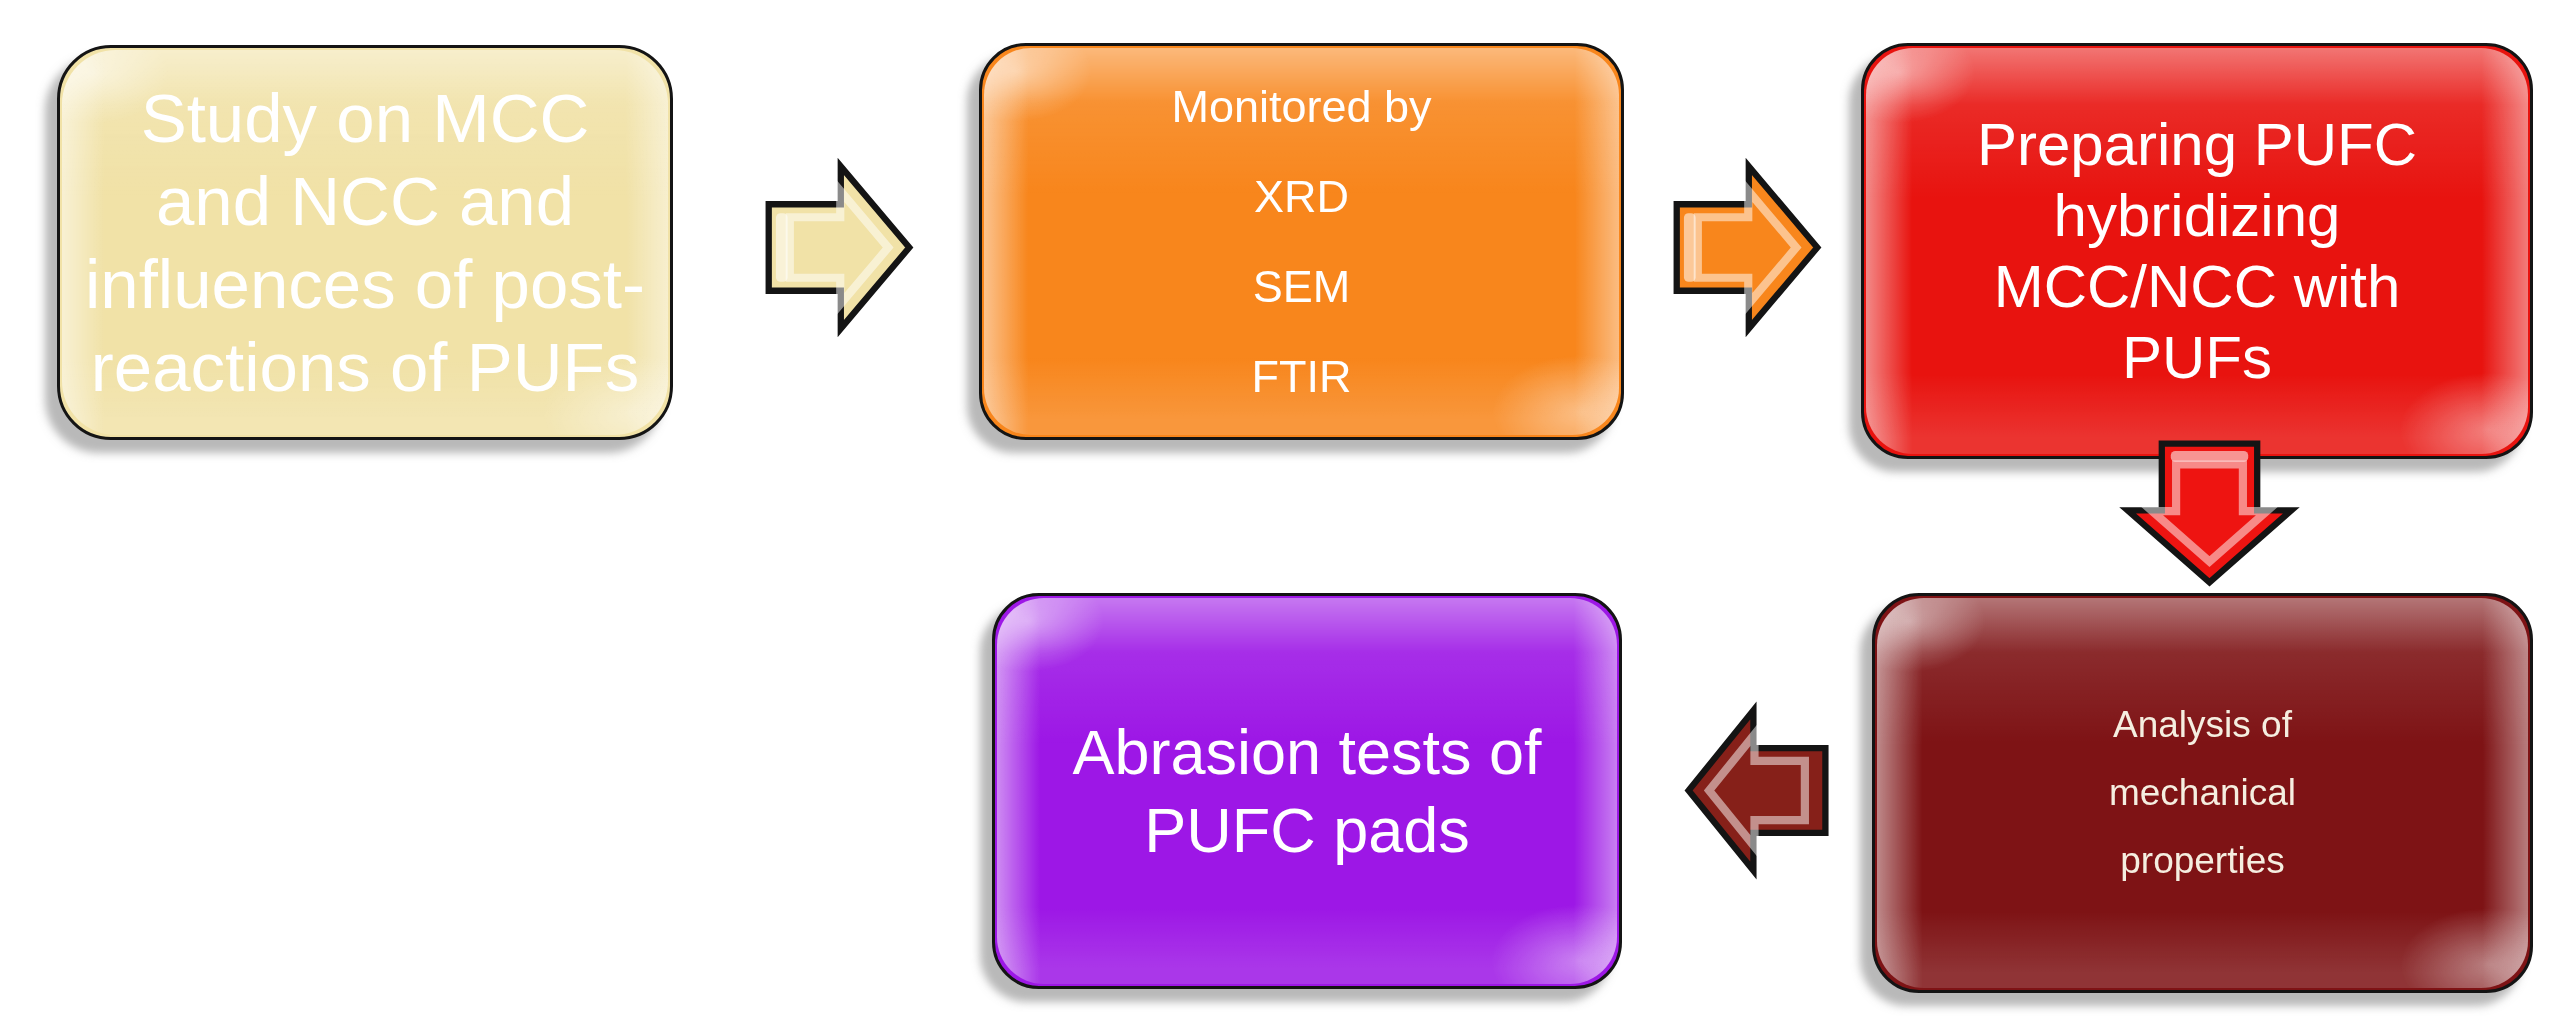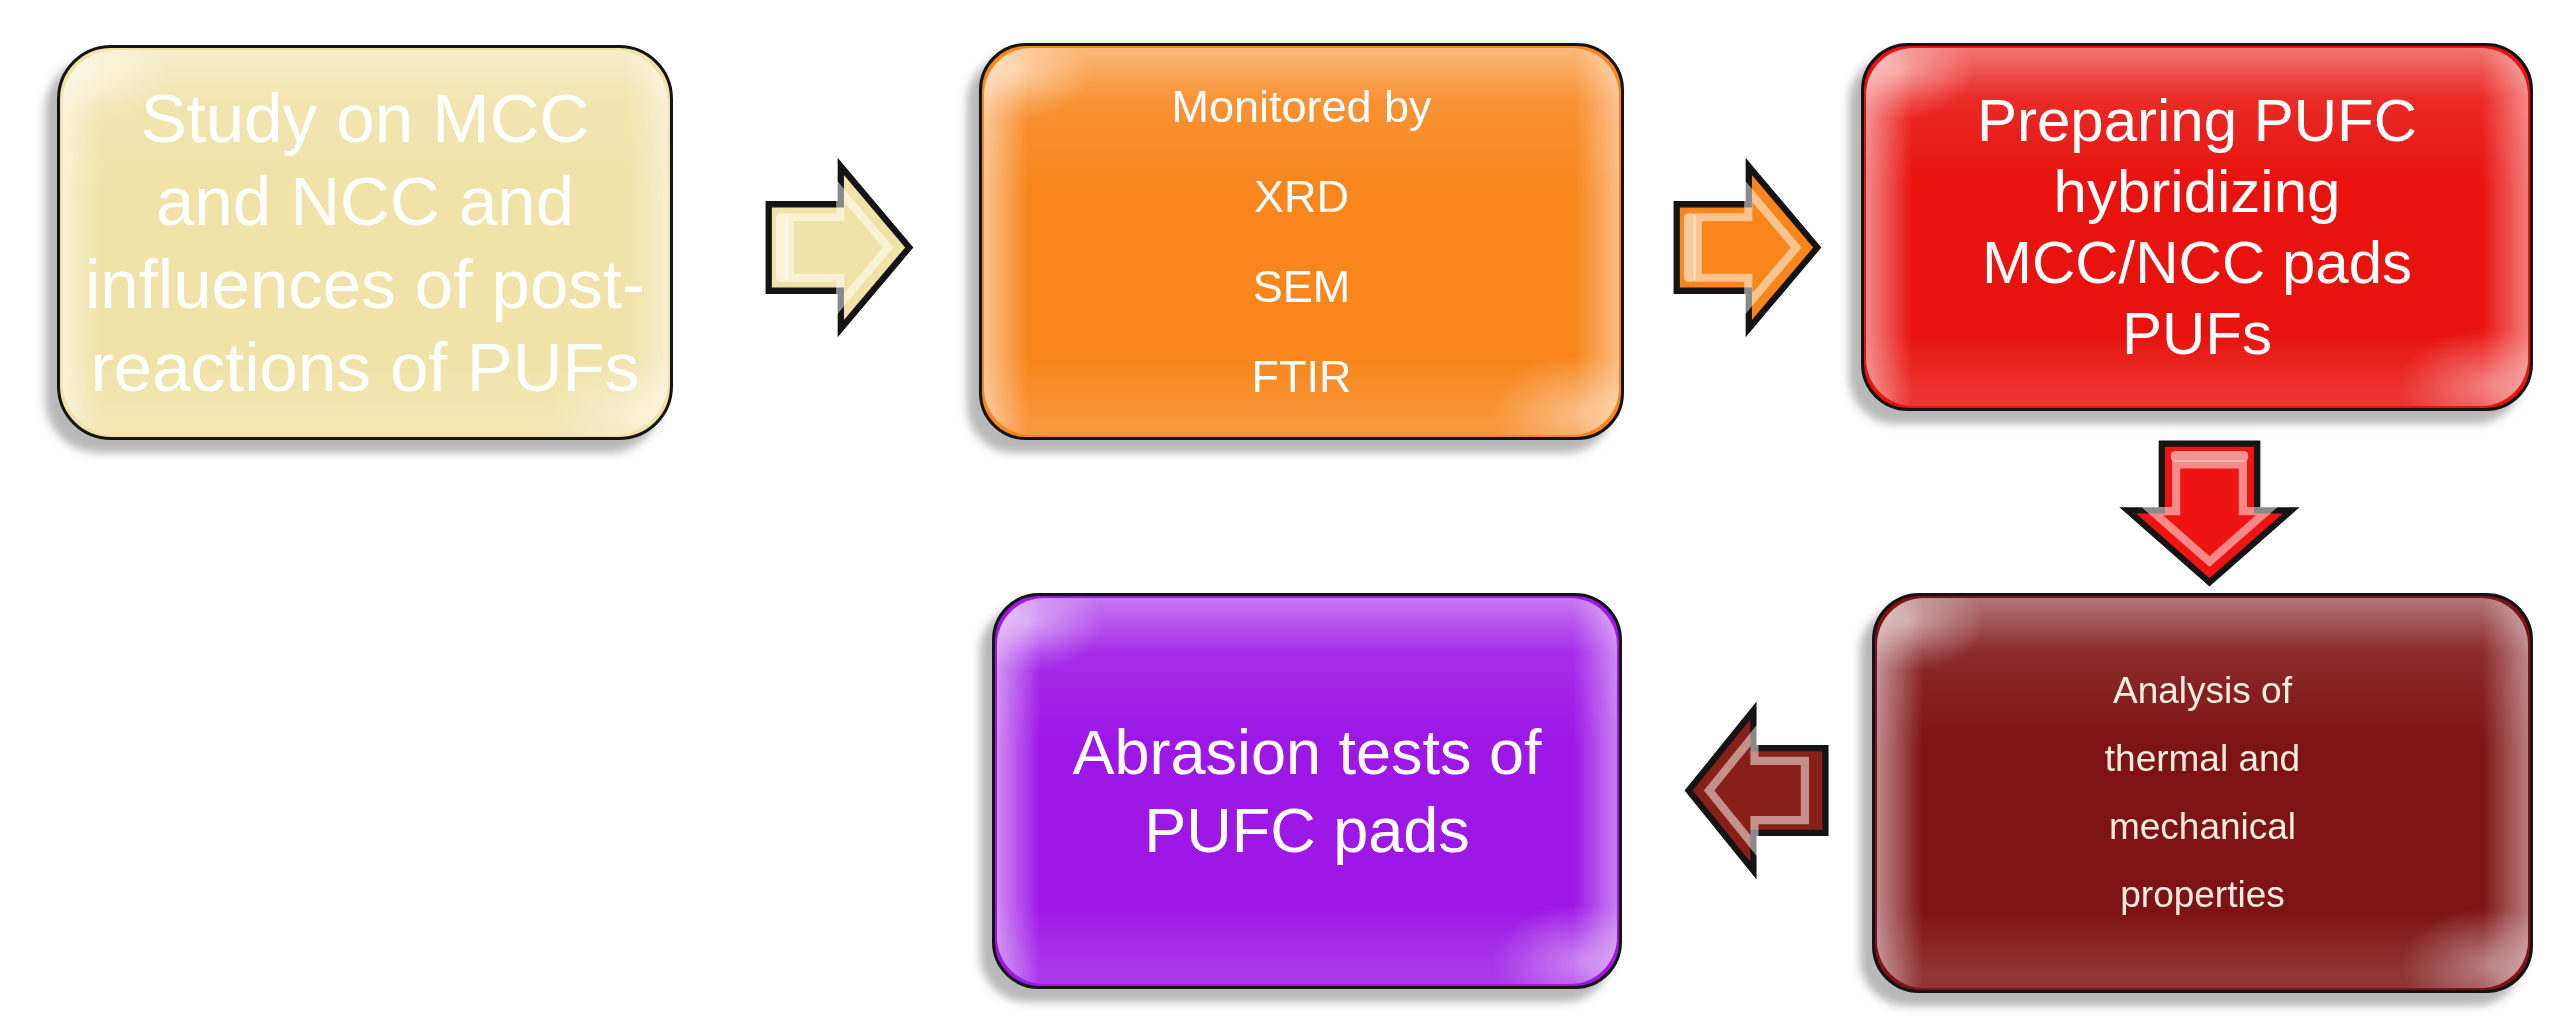--- a/index.html
+++ b/index.html
@@ -32,21 +32,21 @@
     background:
       linear-gradient(180deg, rgba(255,255,255,0.42) 0%, rgba(255,255,255,0.10) 14%, rgba(255,255,255,0) 38%, rgba(255,255,255,0) 80%, rgba(255,255,255,0.14) 96%),
       linear-gradient(90deg, rgba(255,255,255,0.50) 0%, rgba(255,255,255,0) 7%, rgba(255,255,255,0) 93%, rgba(255,255,255,0.45) 100%),
       radial-gradient(126px 81px at 94% 94%, rgba(255,255,255,0.38), rgba(255,255,255,0) 70%),
       radial-gradient(108px 72px at 5% 6%, rgba(255,255,255,0.45), rgba(255,255,255,0) 70%);
   }
   .line { position: relative; z-index: 1; white-space: nowrap; }
 
   .box-study     { left: 57px;   top: 45px;  width: 616px; height: 395px; border-radius: 54px; }
   .box-monitored { left: 979px; top: 43px;  width: 645px; height: 397px; border-radius: 47px; }
-  .box-preparing { left: 1861px; top: 43px;  width: 672px; height: 368px; border-radius: 47px; }
+  .box-preparing { left: 1861px; top: 43px;  width: 672px; height: 416px; border-radius: 47px; }
   .box-analysis  { left: 1872px; top: 593px; width: 661px; height: 400px; border-radius: 47px; }
   .box-abrasion  { left: 992px; top: 593px; width: 630px; height: 396px; border-radius: 47px; }
 
   .box-study .line     { font-size: 69px; line-height: 83px;  }
   .box-monitored .line { font-size: 45px; line-height: 90px; }
   .box-preparing .line { font-size: 60px; line-height: 71px;  }
   .box-analysis .line  { font-size: 37px; line-height: 68px;  }
   .box-abrasion .line  { font-size: 63px; line-height: 78px;  }
 
   .arrow { position: absolute; overflow: visible; }
@@ -85,33 +85,32 @@
 
   <svg class="arrow arrow-2" viewBox="0 0 164 192">
     <polygon class="arrow-body" points="4,48 84,48 84,6 160,96 84,186 84,144 4,144" style="fill: rgb(248, 134, 28); stroke: rgb(20, 20, 20);"></polygon>
     <polygon class="arrow-bevel" points="4,48 84,48 84,6 160,96 84,186 84,144 4,144" transform="translate(82,96) scale(0.70) translate(-82,-96)"></polygon>
     <rect class="arrow-shine" x="12" y="58" width="13" height="76" rx="5"></rect>
   </svg>
 
   <div class="box box-preparing" style="background-color: rgb(232, 19, 15); color: rgb(255, 255, 255);">
     <div class="line">Preparing PUFC</div>
     <div class="line">hybridizing</div>
-    <div class="line">MCC/NCC pads</div>
+    <div class="line">MCC/NCC with</div>
     <div class="line">PUFs</div>
   </div>
 
   <svg class="arrow arrow-3" viewBox="0 0 190 162">
     <polygon class="arrow-body" points="42,4 148,4 148,78 186,78 95,158 4,78 42,78" style="fill: rgb(238, 20, 17); stroke: rgb(20, 20, 20);"></polygon>
     <polygon class="arrow-bevel" points="42,4 148,4 148,78 186,78 95,158 4,78 42,78" transform="translate(95,81) scale(0.70) translate(-95,-81)"></polygon>
     <rect class="arrow-shine" x="52" y="12" width="86" height="12" rx="5"></rect>
   </svg>
 
   <div class="box box-analysis" style="background-color: rgb(126, 19, 21); color: rgb(245, 238, 224);">
     <div class="line">Analysis of</div>
-    <div class="line">thermal and</div>
     <div class="line">mechanical</div>
     <div class="line">properties</div>
   </div>
 
   <svg class="arrow arrow-4" viewBox="0 0 160 190">
     <polygon class="arrow-body" points="156,48 76,48 76,6 4,95 76,184 76,142 156,142" style="fill: rgb(134, 32, 25); stroke: rgb(20, 20, 20);"></polygon>
     <polygon class="arrow-bevel" points="156,48 76,48 76,6 4,95 76,184 76,142 156,142" transform="translate(80,95) scale(0.70) translate(-80,-95)"></polygon>
   </svg>
 
   <div class="box box-abrasion" style="background-color: rgb(157, 23, 230); color: rgb(255, 255, 255);">

